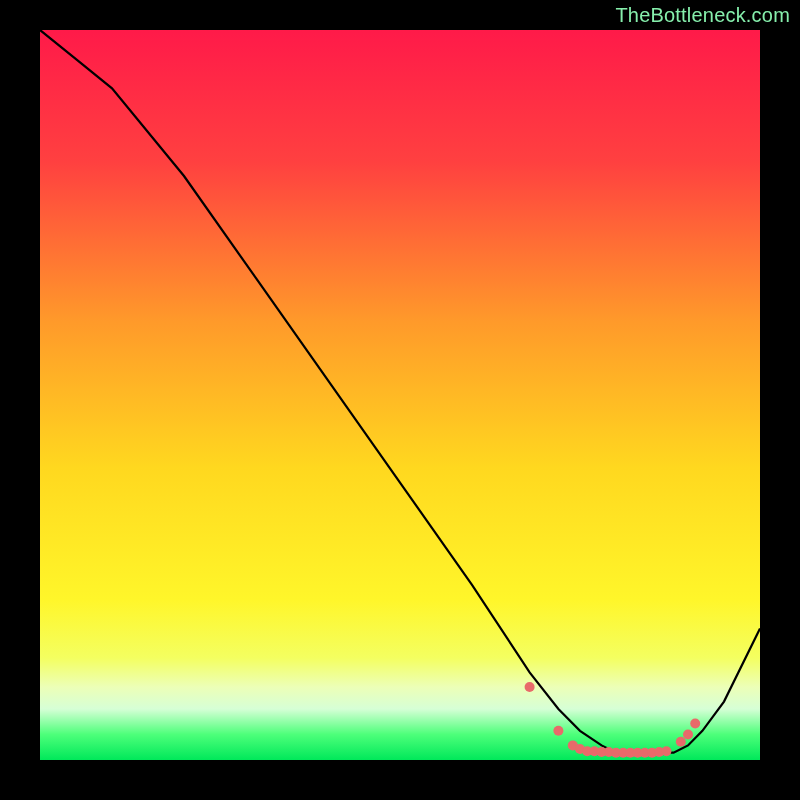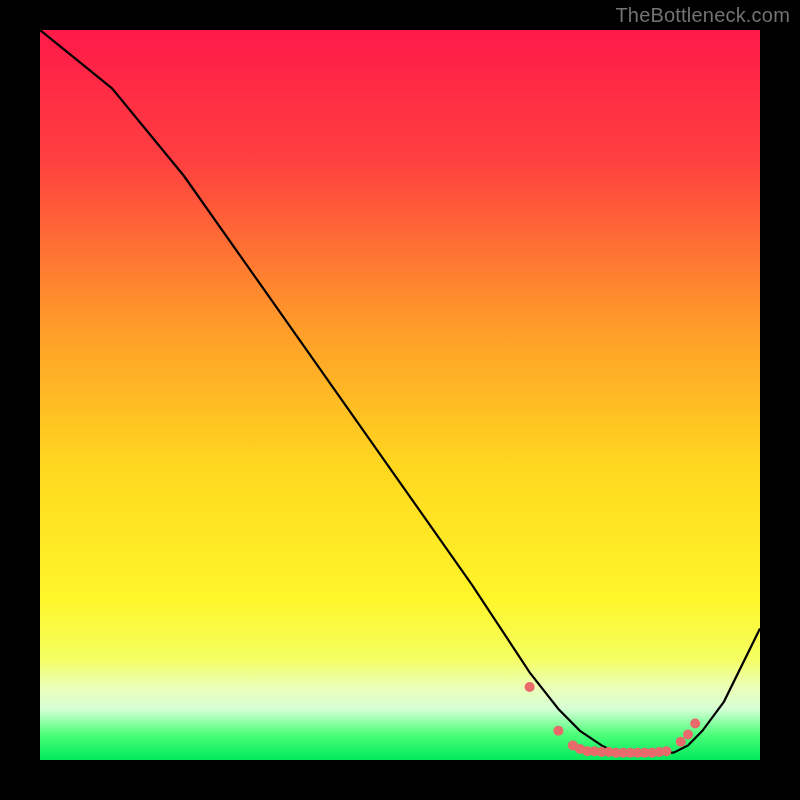--- a/index.html
+++ b/index.html
@@ -22,21 +22,21 @@
     left: 40px;
     top: 30px;
     width: 720px;
     height: 730px;
     
   }
   .watermark {
     position: absolute;
     top: 4px;
     right: 10px;
-    color: #737373;
+    color: #86efac;
     font-size: 20px;
     font-weight: 500;
     letter-spacing: 0.2px;
     user-select: none;
   }
 </style>
 </head>
 <body>
 
 <div class="frame">

